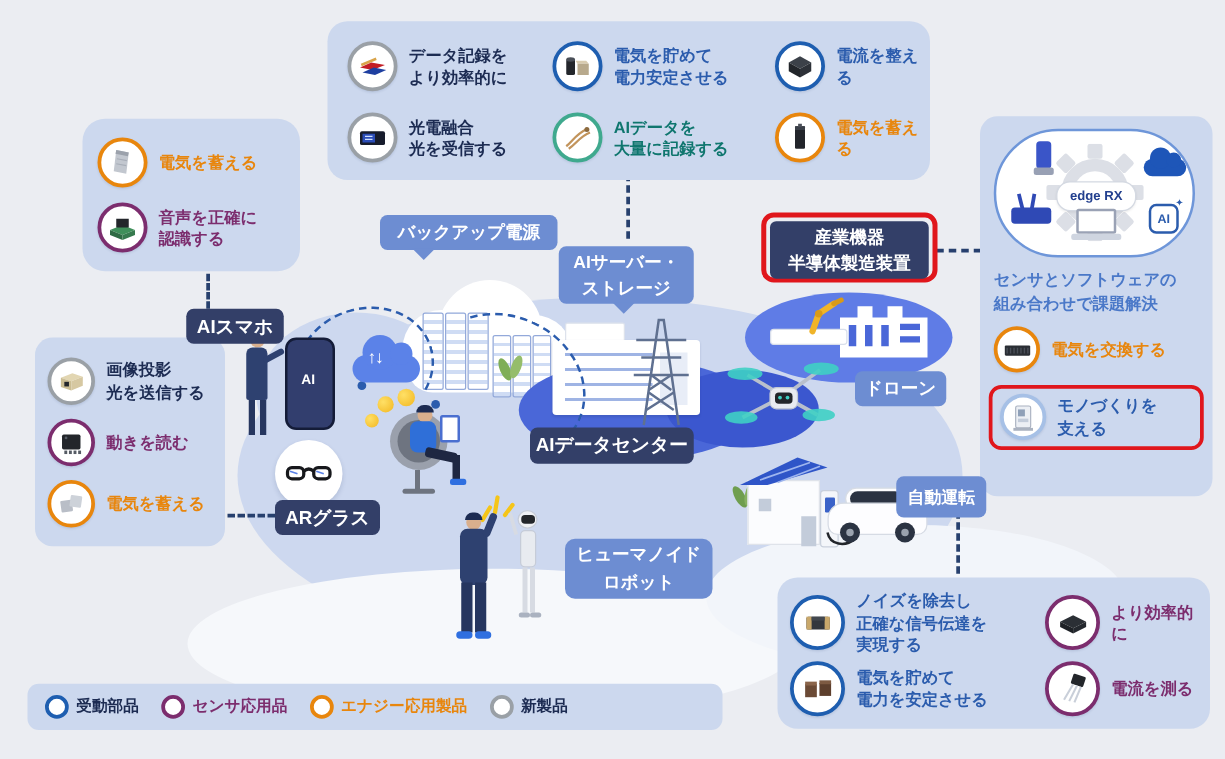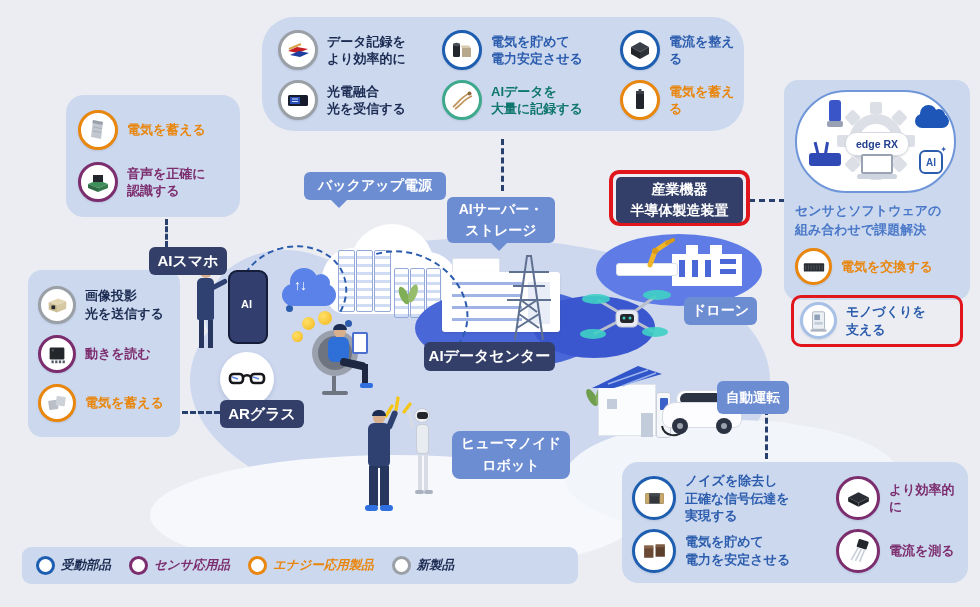--- a/index.html
+++ b/index.html
@@ -24,21 +24,21 @@
   .badge-blue{background:#6d8dd2;}
   .ptr{position:absolute;width:0;height:0;border:9px solid transparent;border-top-color:#6d8dd2;}
   .red-box{position:absolute;border:4px solid #e0161c;border-radius:10px;box-sizing:border-box;}
   
   .dash-v{position:absolute;width:0;border-left:3px dashed #27406e;}
   .dash-h{position:absolute;height:0;border-top:3px dashed #27406e;}
   .arc{position:absolute;border:2.5px dashed #2b5cad;border-radius:50%;border-bottom-color:transparent;border-left-color:transparent;}
   .dot{position:absolute;border-radius:50%;background:#2b5cad;}
   
   #legend{position:absolute;left:22px;top:547px;width:556px;height:37px;background:#ccd8ee;border-radius:9px;display:flex;align-items:center;gap:18px;padding:0 14px;box-sizing:border-box;}
-  .leg-item{display:flex;align-items:center;gap:6px;font-style:italic;}
+  .leg-item{display:flex;align-items:center;gap:6px;}
   .lring{width:13px;height:13px;border-radius:50%;background:#fff;border:3.5px solid;flex:none;}
   .leg-label{font-size:12.5px;font-weight:bold;}
   
   #hub-oval{position:absolute;left:11px;top:10px;width:161px;height:103px;background:#fff;border:2.5px solid #6e96d9;border-radius:55px;box-sizing:border-box;overflow:hidden;}
   .mini{position:absolute;}
   #edge-pill{position:absolute;left:48px;top:40px;width:62px;height:22px;background:#fff;border:1px solid #d4d9e2;border-radius:11px;display:flex;align-items:center;justify-content:center;font-size:10.5px;font-weight:bold;color:#23408f;box-shadow:0 1px 2px rgba(0,0,0,.08);}
   #ai-chip{position:absolute;left:122px;top:58px;width:24px;height:24px;border:2.5px solid #2b5cad;border-radius:6px;background:#fff;display:flex;align-items:center;justify-content:center;font-size:10px;font-weight:bold;color:#2b5cad;box-sizing:border-box;}
   #ai-chip::after{content:"✦";position:absolute;top:-7px;right:-6px;font-size:8px;color:#2b5cad;}
   .cloud-shape{position:absolute;border-radius:12px;}
   .cloud-shape::before,.cloud-shape::after{content:"";position:absolute;border-radius:50%;background:inherit;}
@@ -221,21 +221,21 @@
       <path d="M4 7 l6 2 M25 7 l6 2" stroke="#5b82e8" stroke-width="1.4"></path>
     </svg>
   </div>
 
   <div class="dash-v" style="left:501px;top:139px;height:52px;"></div>
   <div class="dash-v" style="left:165px;top:219px;height:28px;"></div>
   <div class="dash-h" style="left:182px;top:411px;width:38px;"></div>
   <div class="dash-h" style="left:749px;top:199px;width:36px;"></div>
   <div class="dash-v" style="left:765px;top:409px;height:50px;"></div>
 
-  <div class="panel" id="top-panel" style="left:262px;top:17px;width:482px;height:114px;display:grid;grid-template-columns:162px 176px 1fr;padding:10px 6px 8px 16px;row-gap:4px;column-gap:2px;align-items:center;border-radius:32px;">
+  <div class="panel" id="top-panel" style="left:262px;top:17px;width:482px;height:127px;display:grid;grid-template-columns:162px 176px 1fr;padding:10px 6px 8px 16px;row-gap:4px;column-gap:2px;align-items:center;">
     <div class="item cat-new">
       <span class="circle">
         <svg width="26" height="26" viewBox="0 0 26 26">
             <path d="M4 12 L16 7" stroke="#d9a44a" stroke-width="2"></path>
             <polygon points="3,14 12,10 23,12 13,16" fill="#c41e25"></polygon>
             <polygon points="5,18 14,14 24,16 15,20" fill="#1e3fa0"></polygon>
           </svg>
       </span>
       <span class="label">データ記録を
 より効率的に</span>
@@ -353,21 +353,21 @@
       <span class="circle" style="width:38px;height:38px;">
         <svg width="24" height="24" viewBox="0 0 26 26">
             <rect x="4" y="10" width="10" height="10" rx="1" fill="#b9bec7" transform="rotate(-8 9 15)"></rect>
             <rect x="12" y="6" width="10" height="10" rx="1" fill="#cdd2d9" transform="rotate(8 17 11)"></rect>
           </svg>
       </span>
       <span class="label">電気を蓄える</span>
     </div>
   </div>
 
-  <div class="panel" style="left:784px;top:80px;width:186px;height:220px;border-radius:14px;">
+  <div class="panel" style="left:784px;top:93px;width:186px;height:304px;border-radius:14px;">
     <div id="hub-oval">
       <svg class="mini" style="left:40px;top:10px;" width="78" height="78" viewBox="0 0 78 78">
         <g fill="#dcdfe6">
           <rect x="33" y="0" width="12" height="12" rx="2"></rect>
             <rect x="33" y="66" width="12" height="12" rx="2"></rect>
           <rect x="0" y="33" width="12" height="12" rx="2"></rect>
             <rect x="66" y="33" width="12" height="12" rx="2"></rect>
           <rect x="33" y="0" width="12" height="12" rx="2" transform="rotate(45 39 39)"></rect>
           <rect x="33" y="66" width="12" height="12" rx="2" transform="rotate(45 39 39)"></rect>
           <rect x="0" y="33" width="12" height="12" rx="2" transform="rotate(45 39 39)"></rect>

